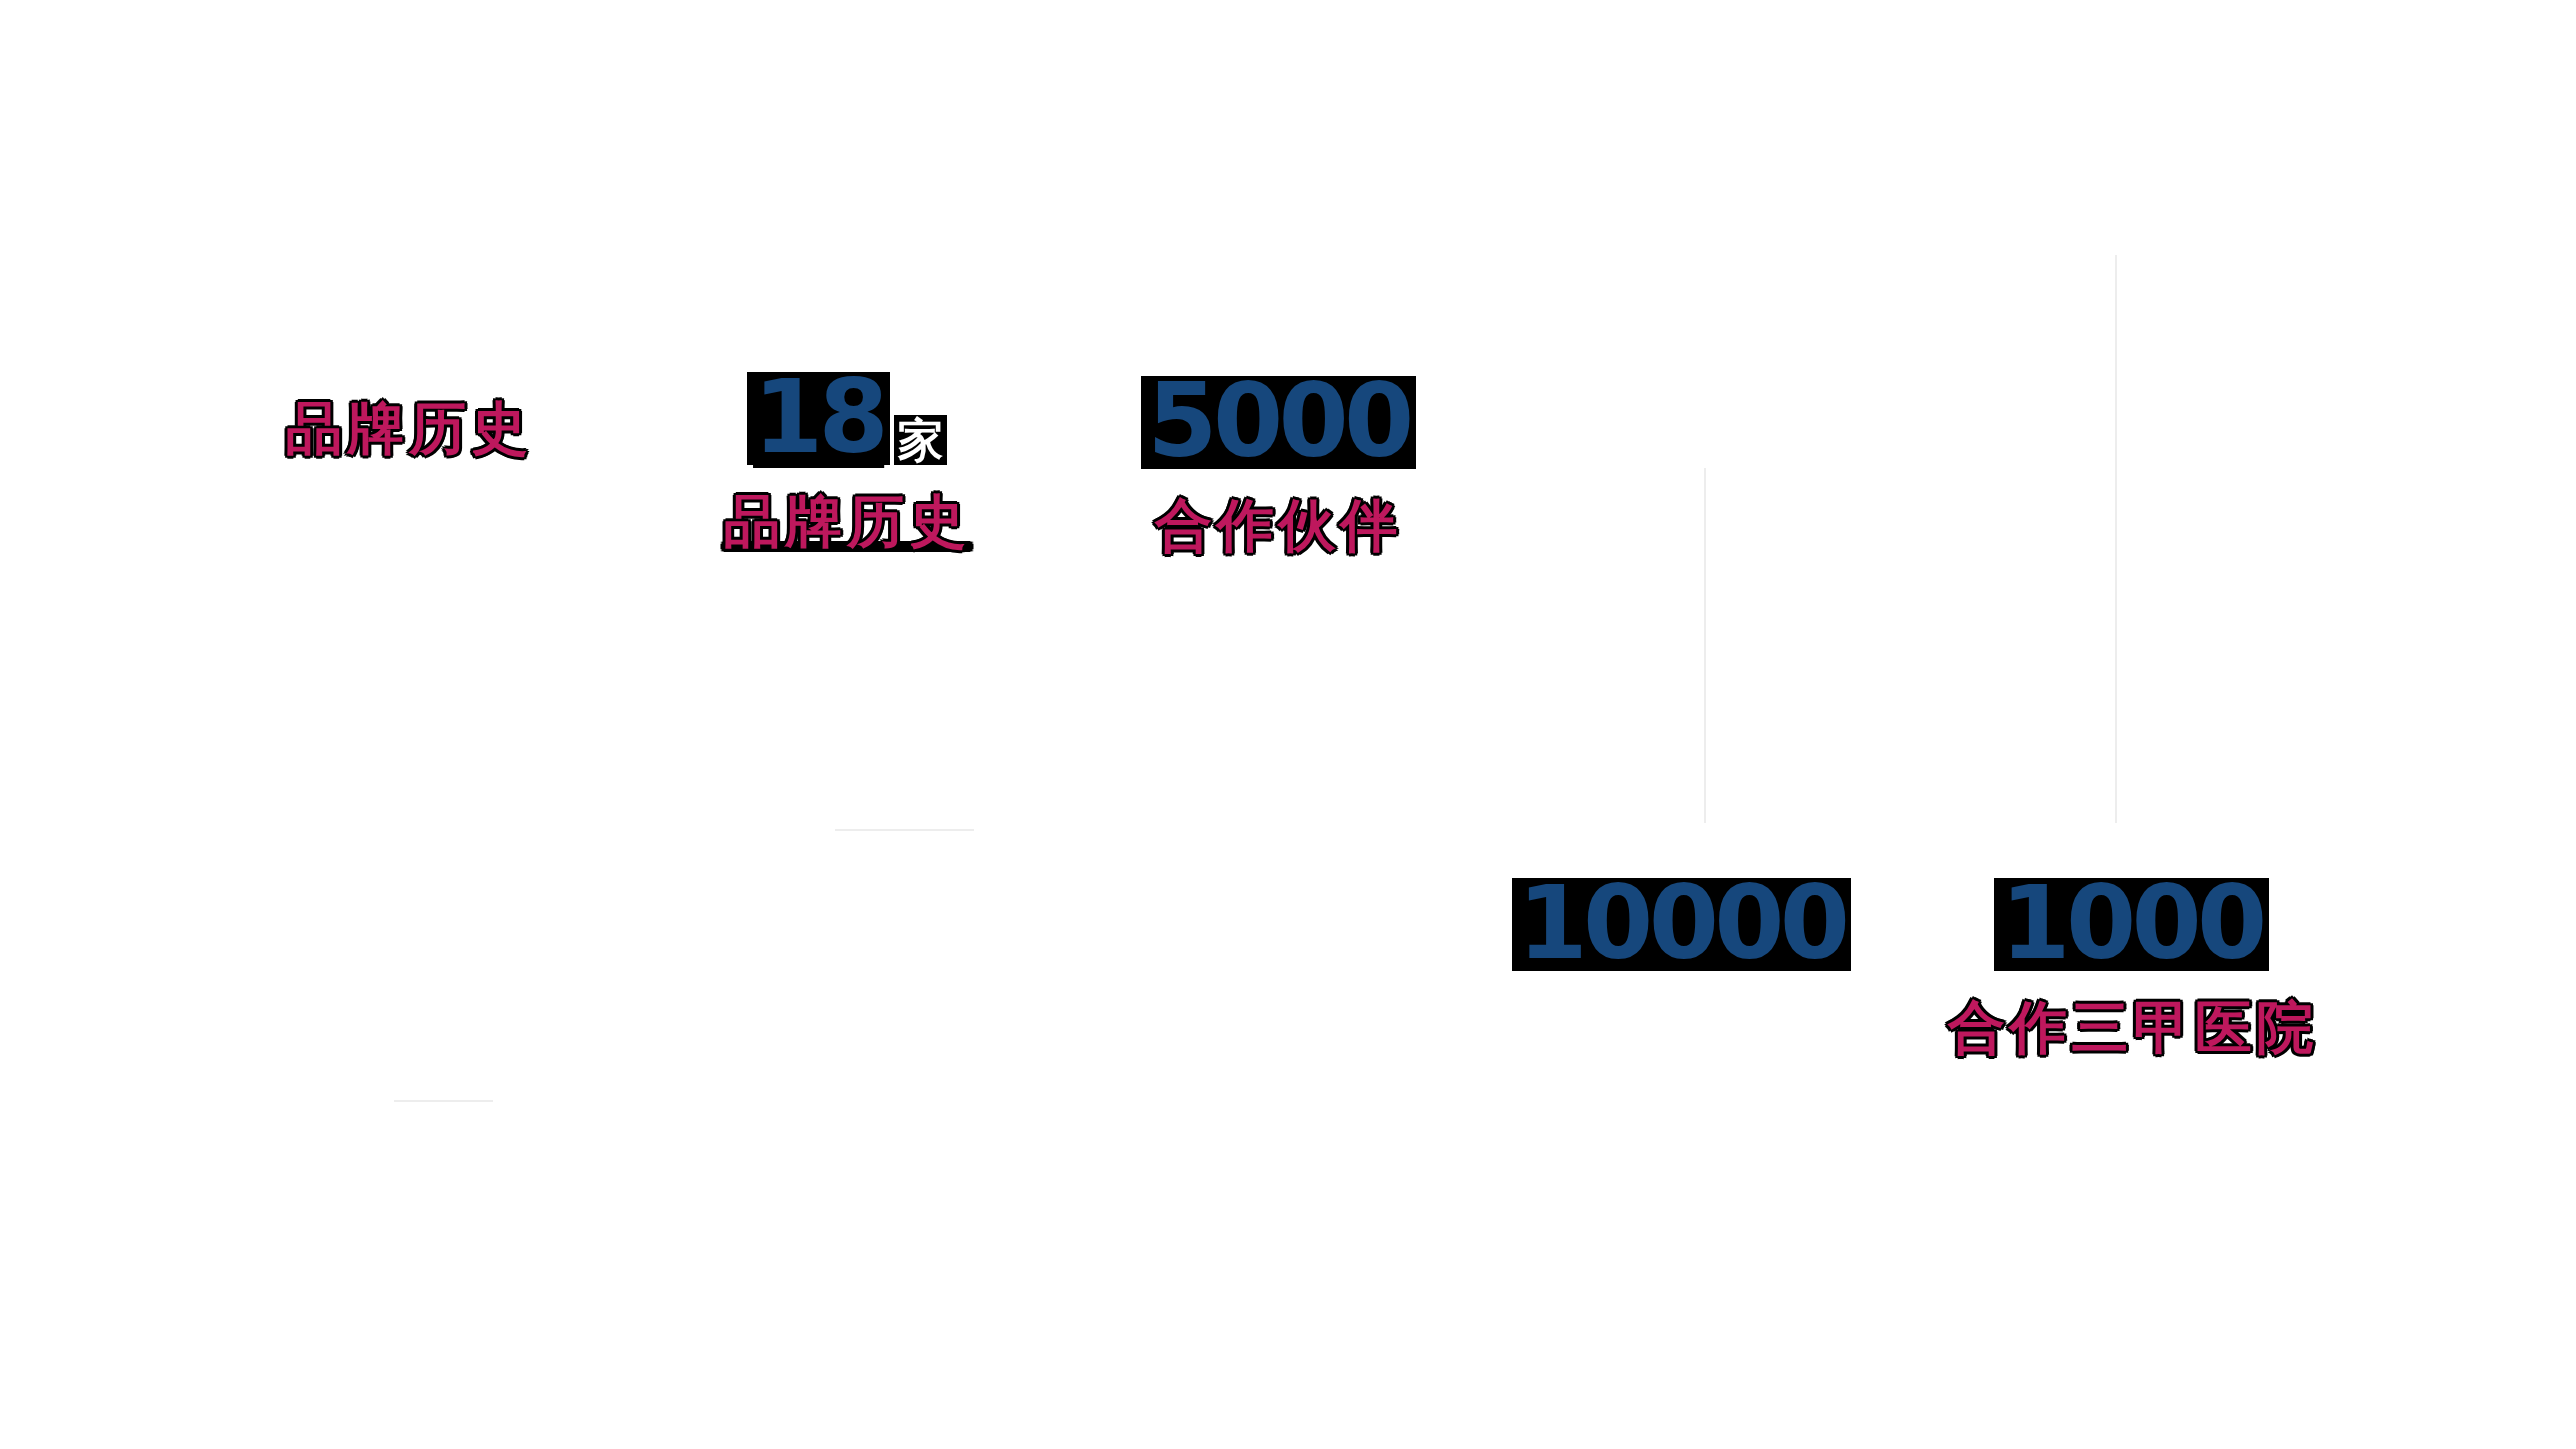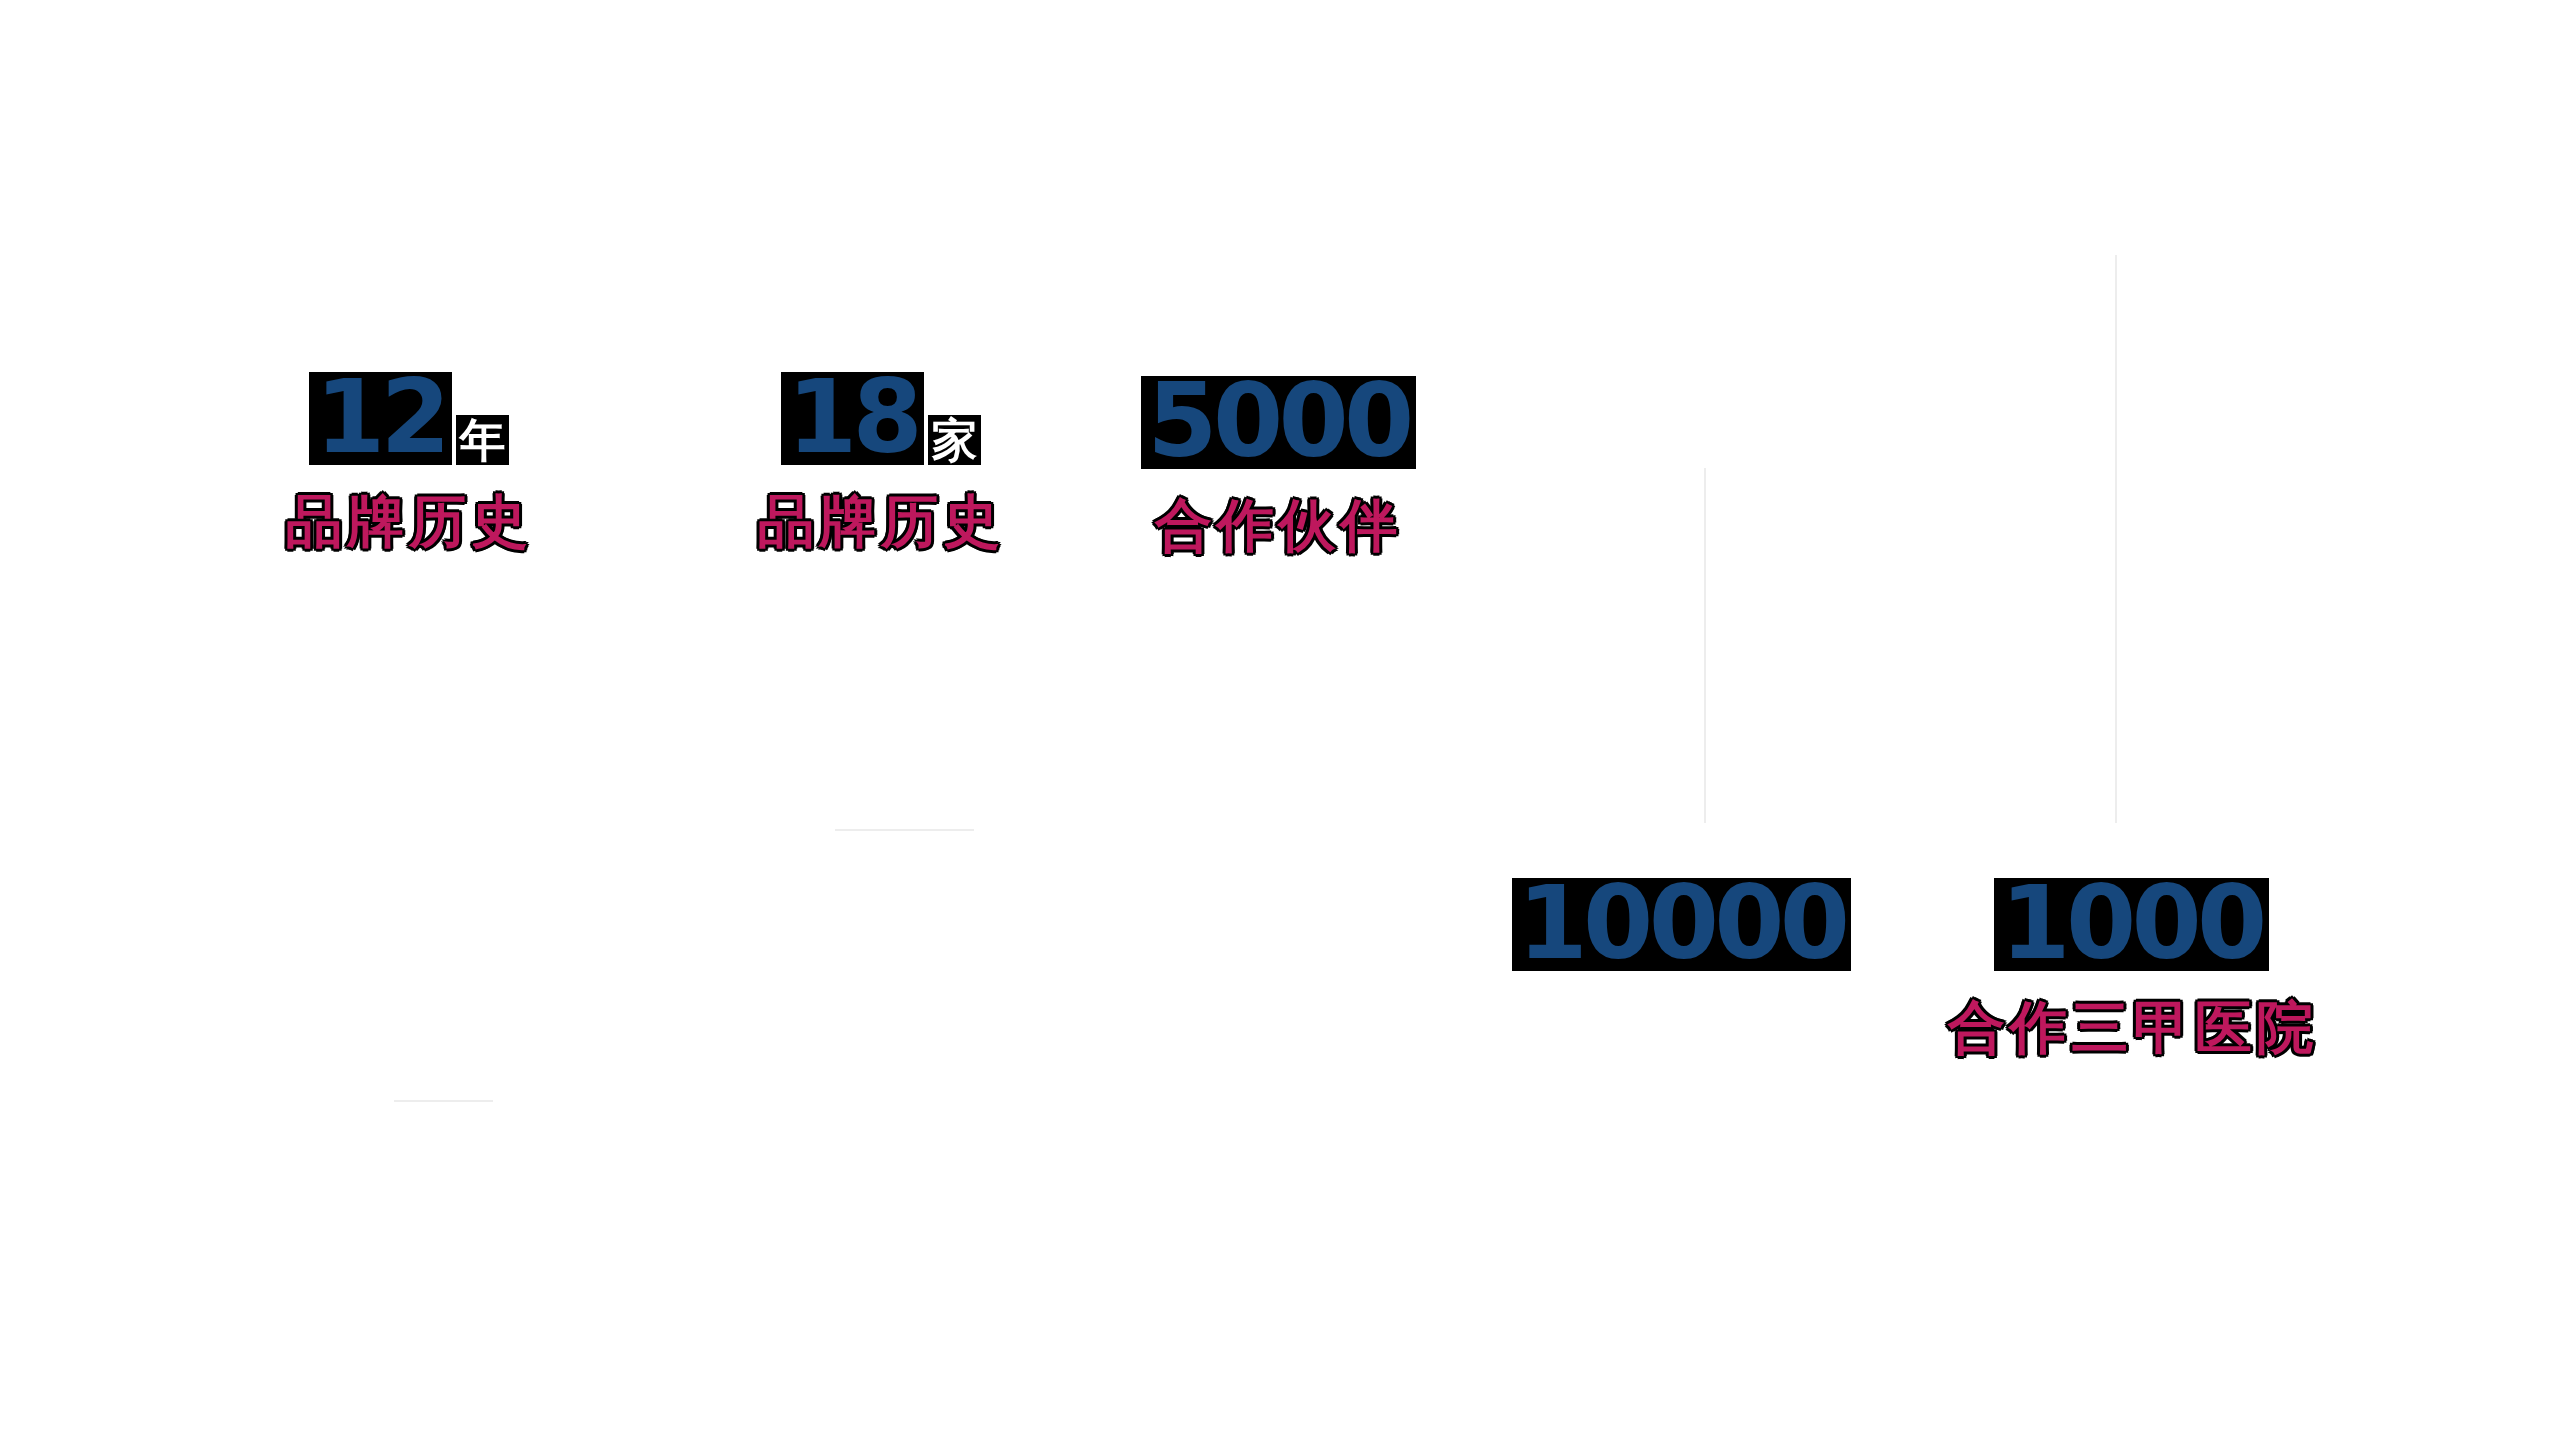--- a/index.html
+++ b/index.html
@@ -66,28 +66,24 @@
 <body>
 
 <div class="stage">
 
   <div class="divider v" style="left:1704px; top:468px; height:355px;"></div>
   <div class="divider v" style="left:2115px; top:255px; height:568px;"></div>
   <div class="divider h" style="left:835px; top:829px; width:139px;"></div>
   <div class="divider h" style="left:394px; top:1100px; width:99px;"></div>
 
   <div class="stat" style="left:243px; top:372px; width:332px;">
-    <div class="numrow">
-      <span class="num">12</span>
-      <span class="unit">年</span>
-    </div>
     <div class="label">品牌历史</div>
   </div>
 
-  <div class="stat" style="left:715px; top:372px; width:332px;">
+  <div class="stat" style="left:681px; top:372px; width:332px;text-decoration:underline;">
     <div class="numrow">
       <span class="num">18</span>
       <span class="unit">家</span>
     </div>
     <div class="label">品牌历史</div>
   </div>
 
   <div class="stat" style="left:1107px; top:376px; width:343px;">
     <div class="numrow">
       <span class="num">5000</span>

